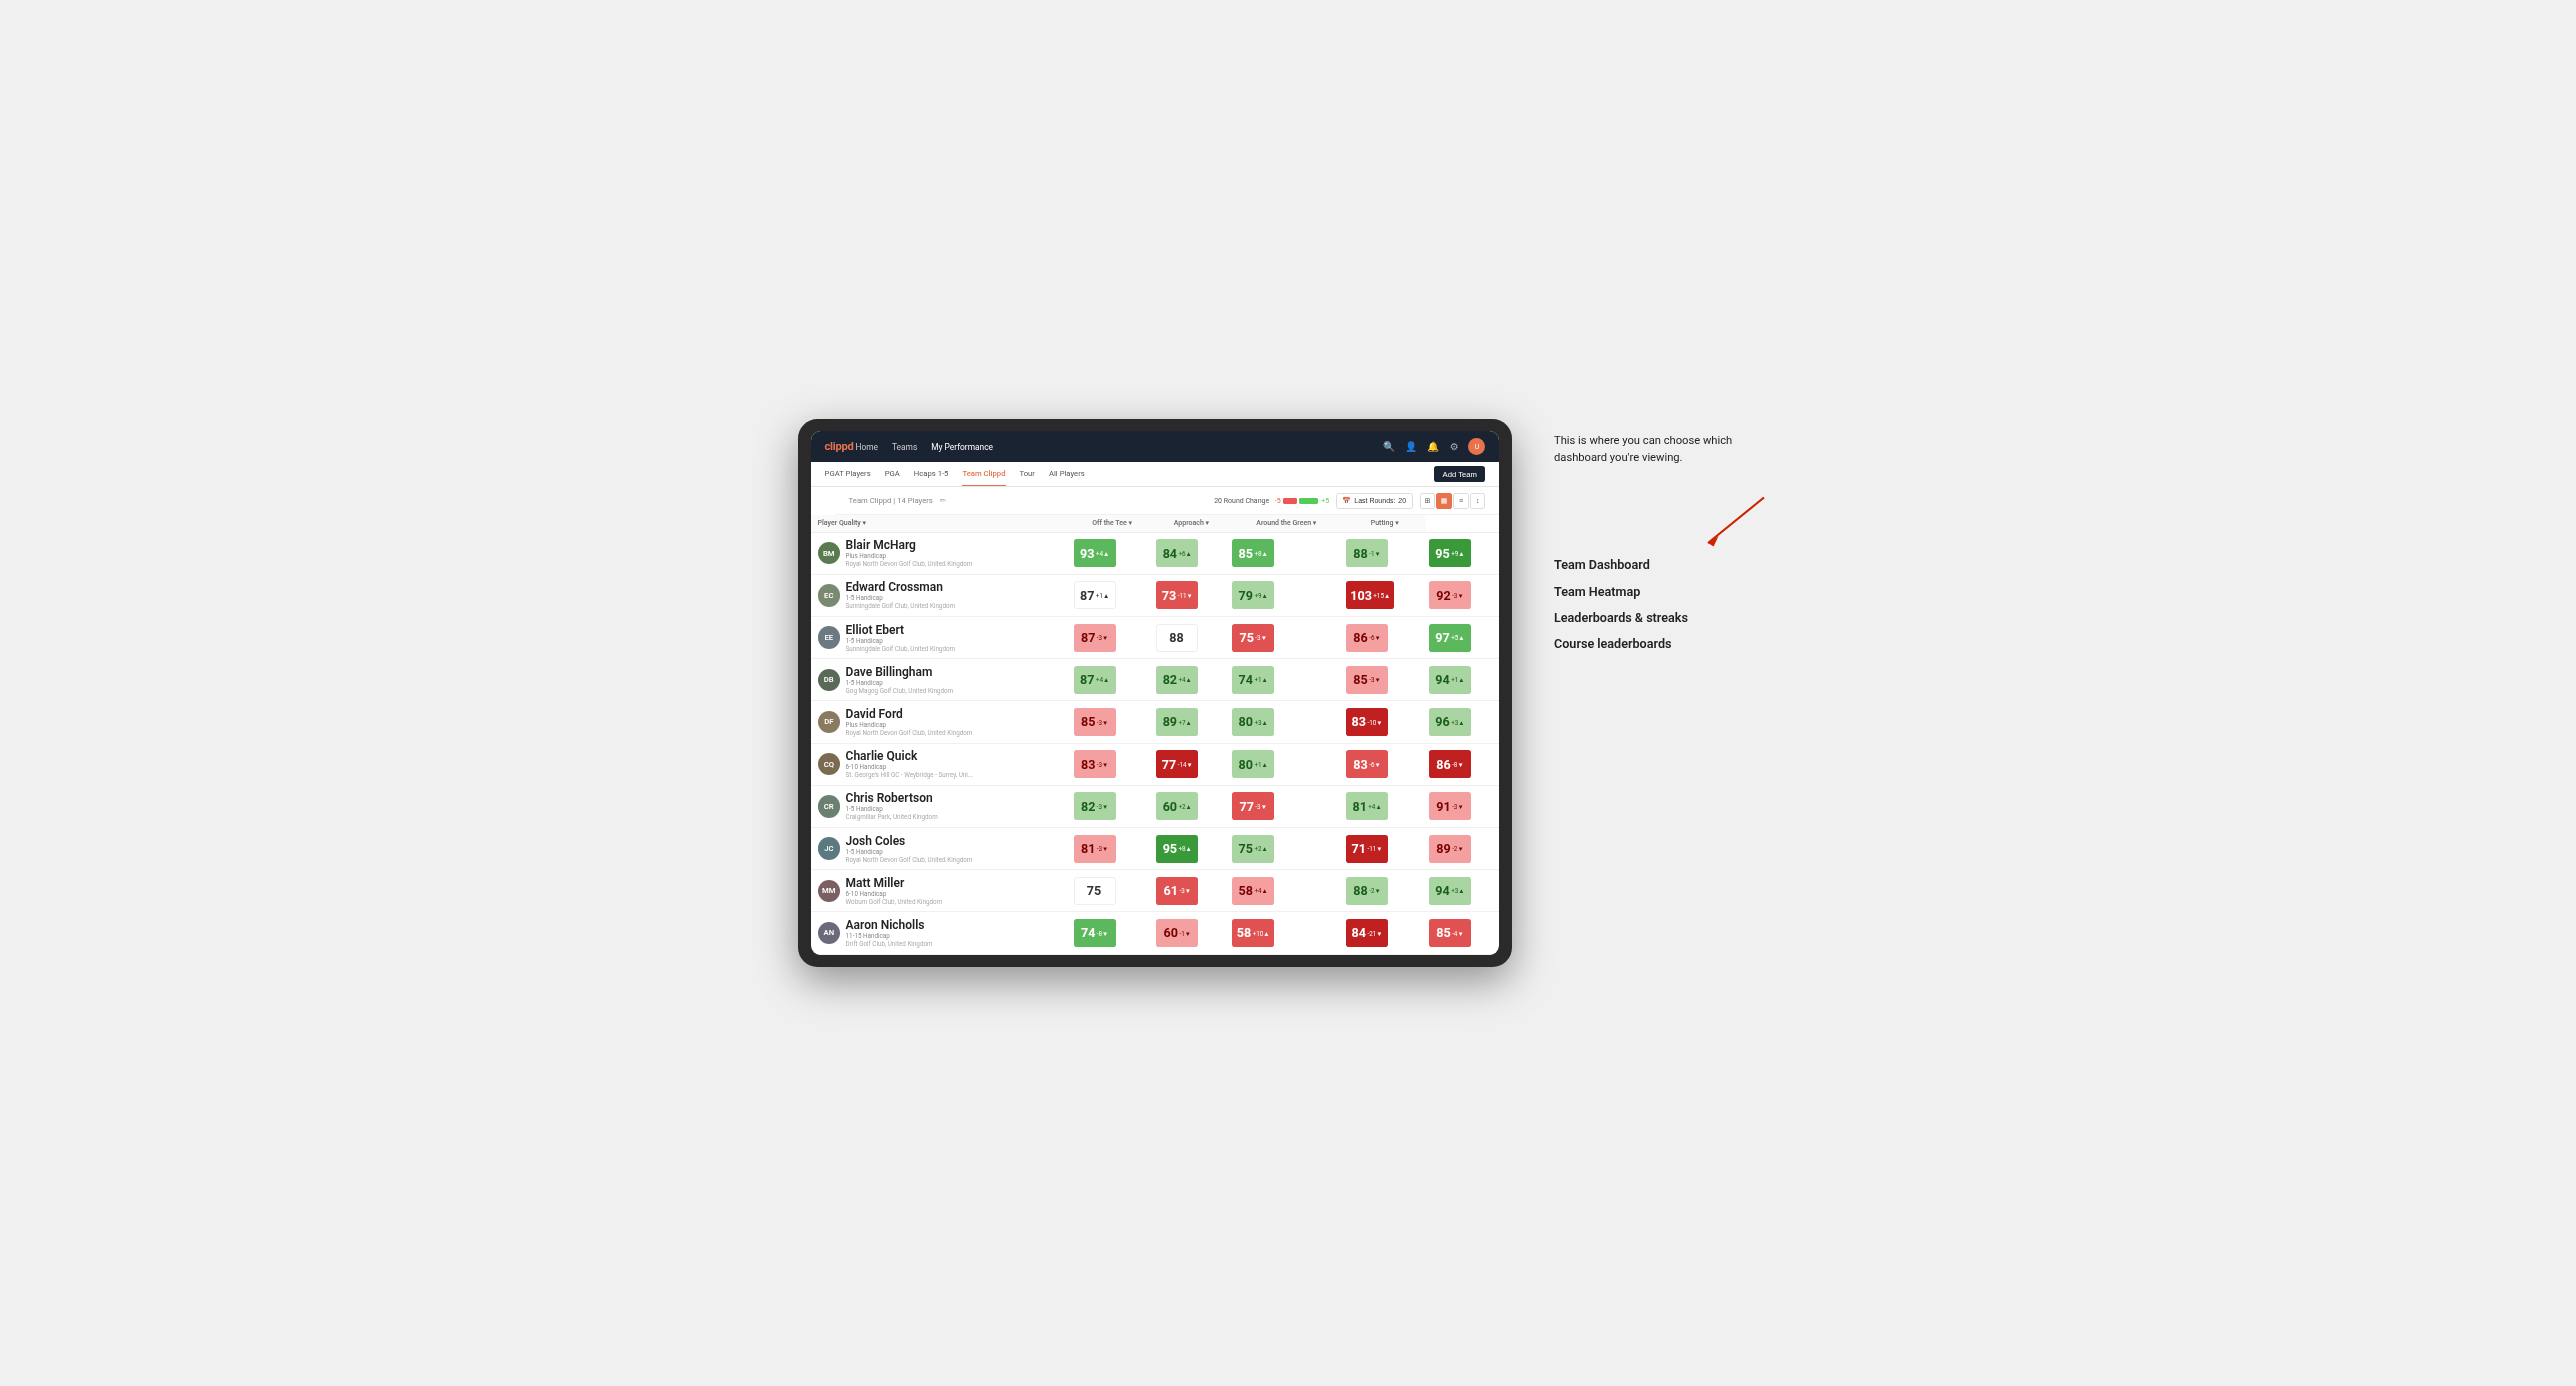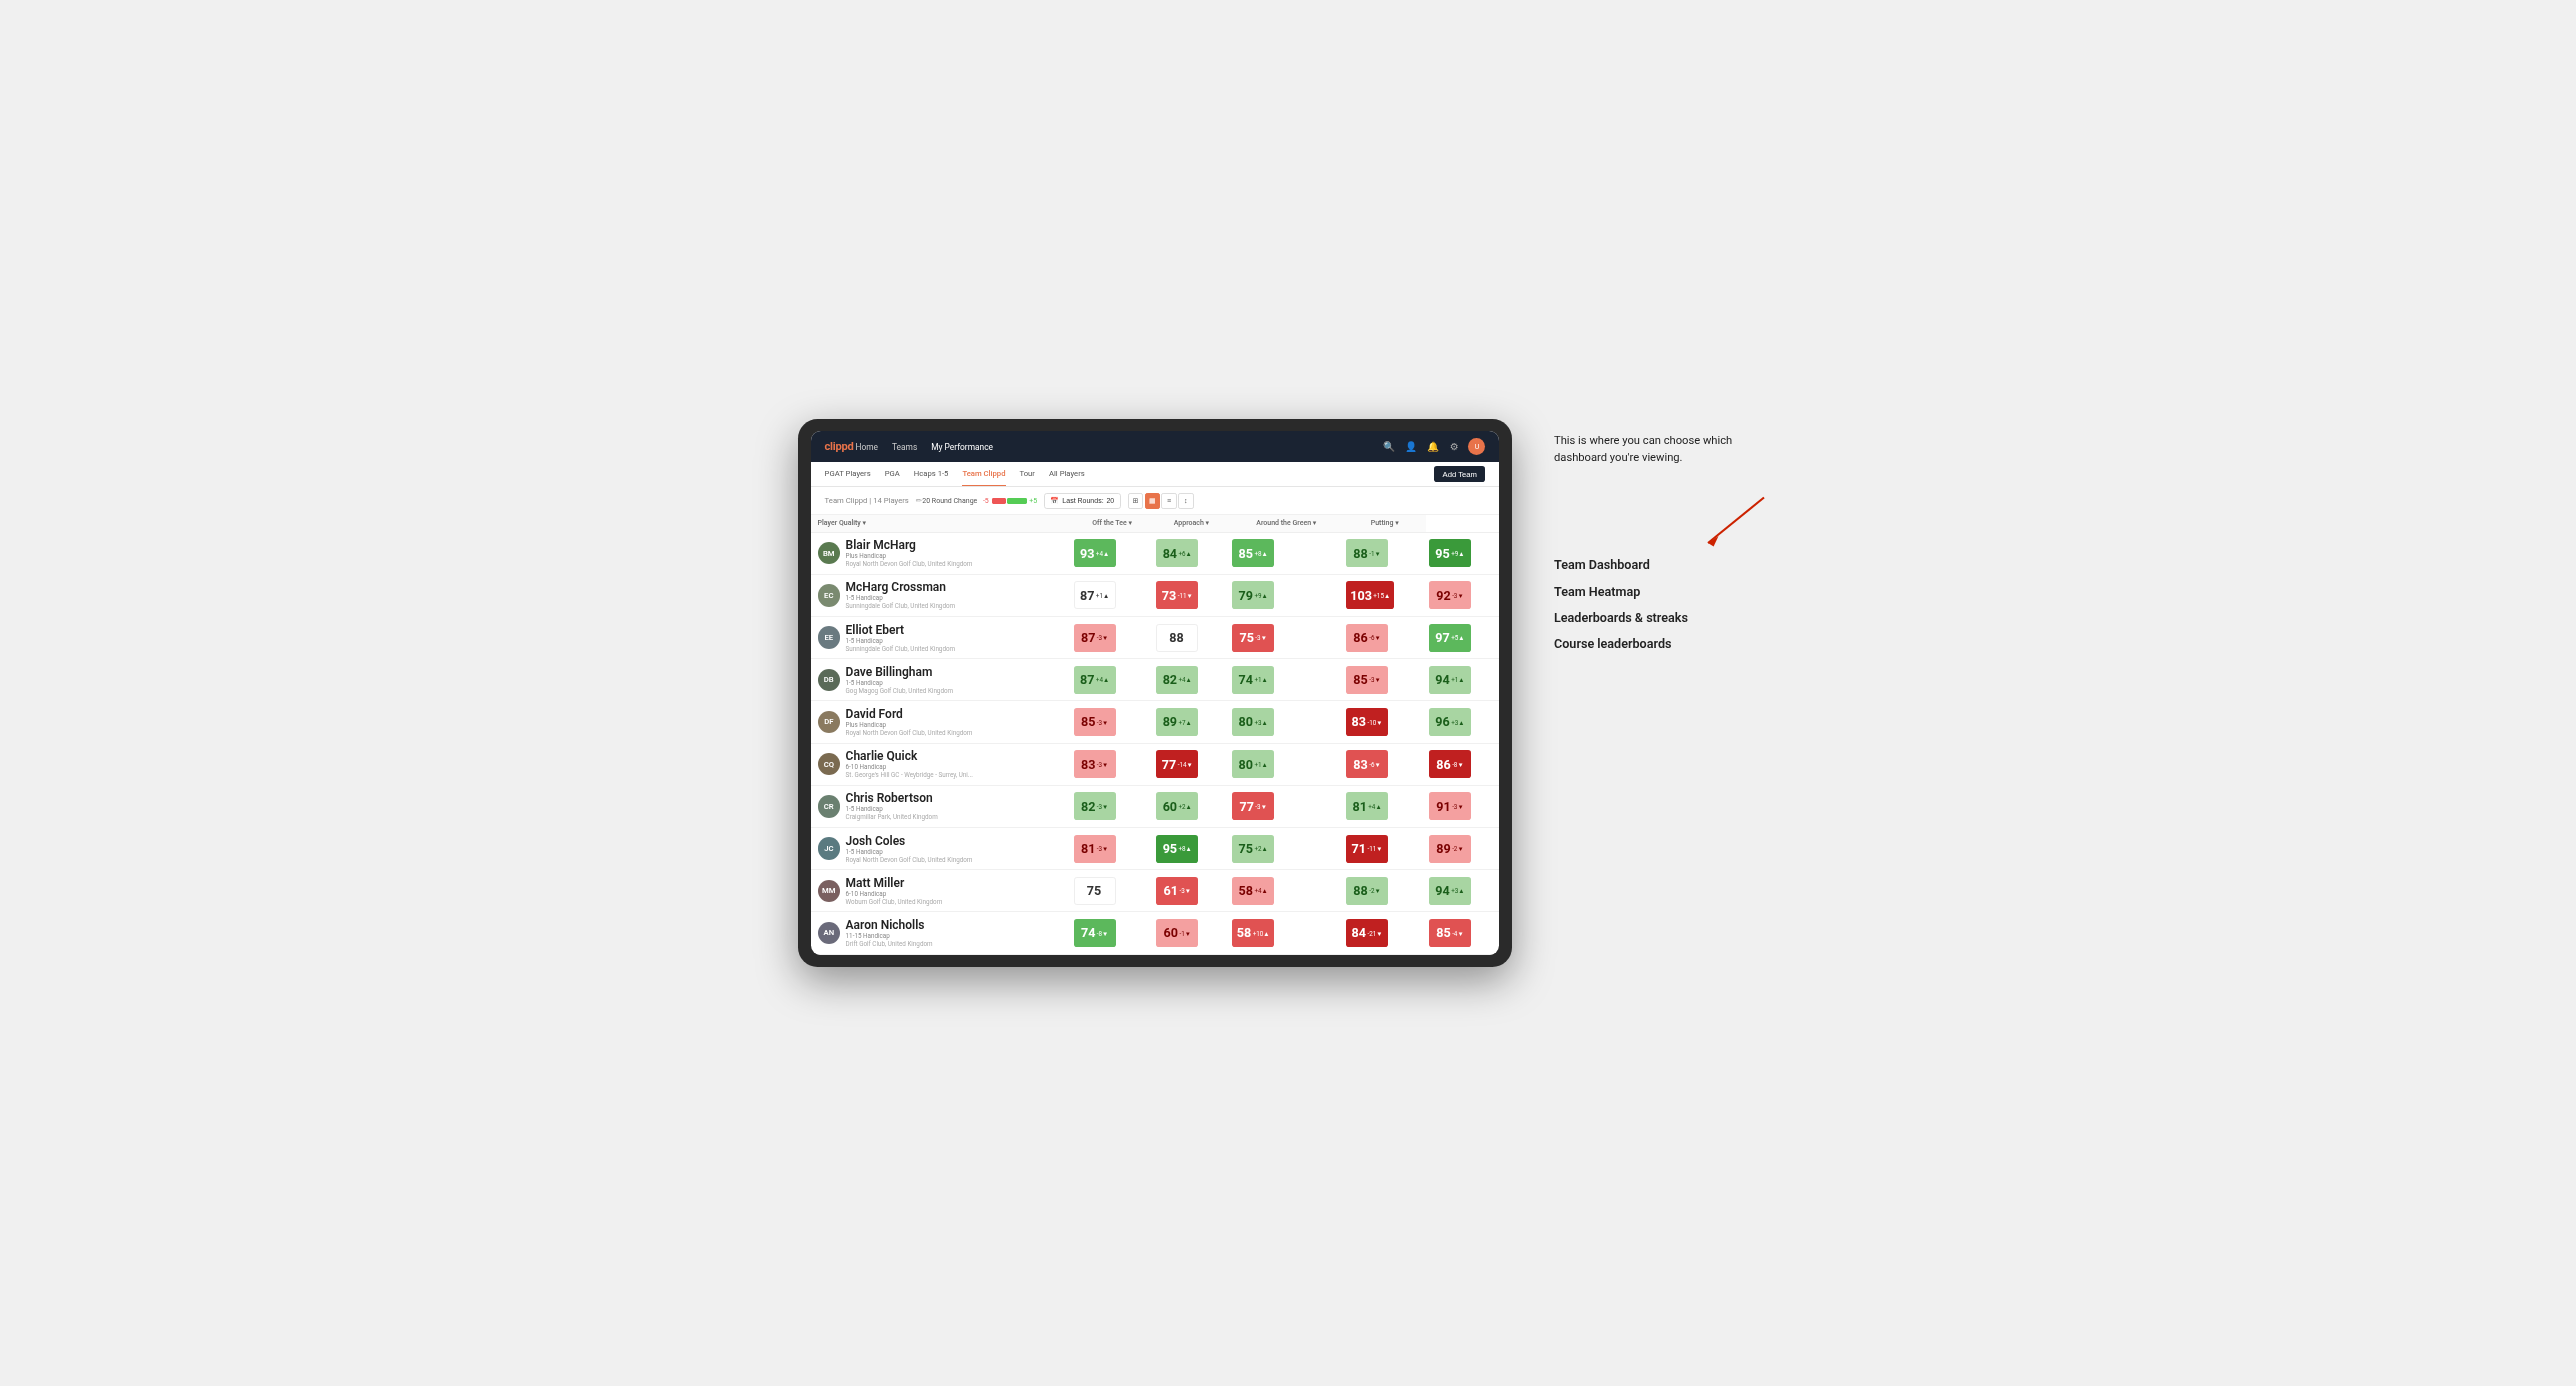--- a/index.html
+++ b/index.html
@@ -139,22 +139,24 @@
       padding: 3.5px 8.4px;
       font-size: 7.7px;
       cursor: pointer;
     }
 
     
     .content-header {
       padding: 5.6px 14px;
       display: flex;
       align-items: center;
+      justify-content: space-between;
       background: #fff;
       border-bottom: 0.7px solid #f0f0f0;
+      margin-left: 24px;
     }
 
     .team-title {
       font-size: 7.7px;
       color: #333;
       font-weight: 500;
     }
 
     .team-title span {
       color: #888;
@@ -500,21 +502,21 @@
         <span class="score-num">95</span>
         <span class="score-change">+9▲</span>
       </div>
     </td>
               </tr>
               <tr>
                 <td>
     <div class="player-cell">
       <div class="player-avatar" style="background:#7a8a70">EC</div>
       <div class="player-info">
-        <div class="player-name">McHarg Crossman</div>
+        <div class="player-name">Edward Crossman</div>
         <div class="player-hcap">1-5 Handicap</div>
         <div class="player-club">Sunningdale Golf Club, United Kingdom</div>
       </div>
     </div>
   </td>
                 <td class="score-cell">
       <div class="score-box bg-white">
         <span class="score-num">87</span>
         <span class="score-change">+1▲</span>
       </div>

